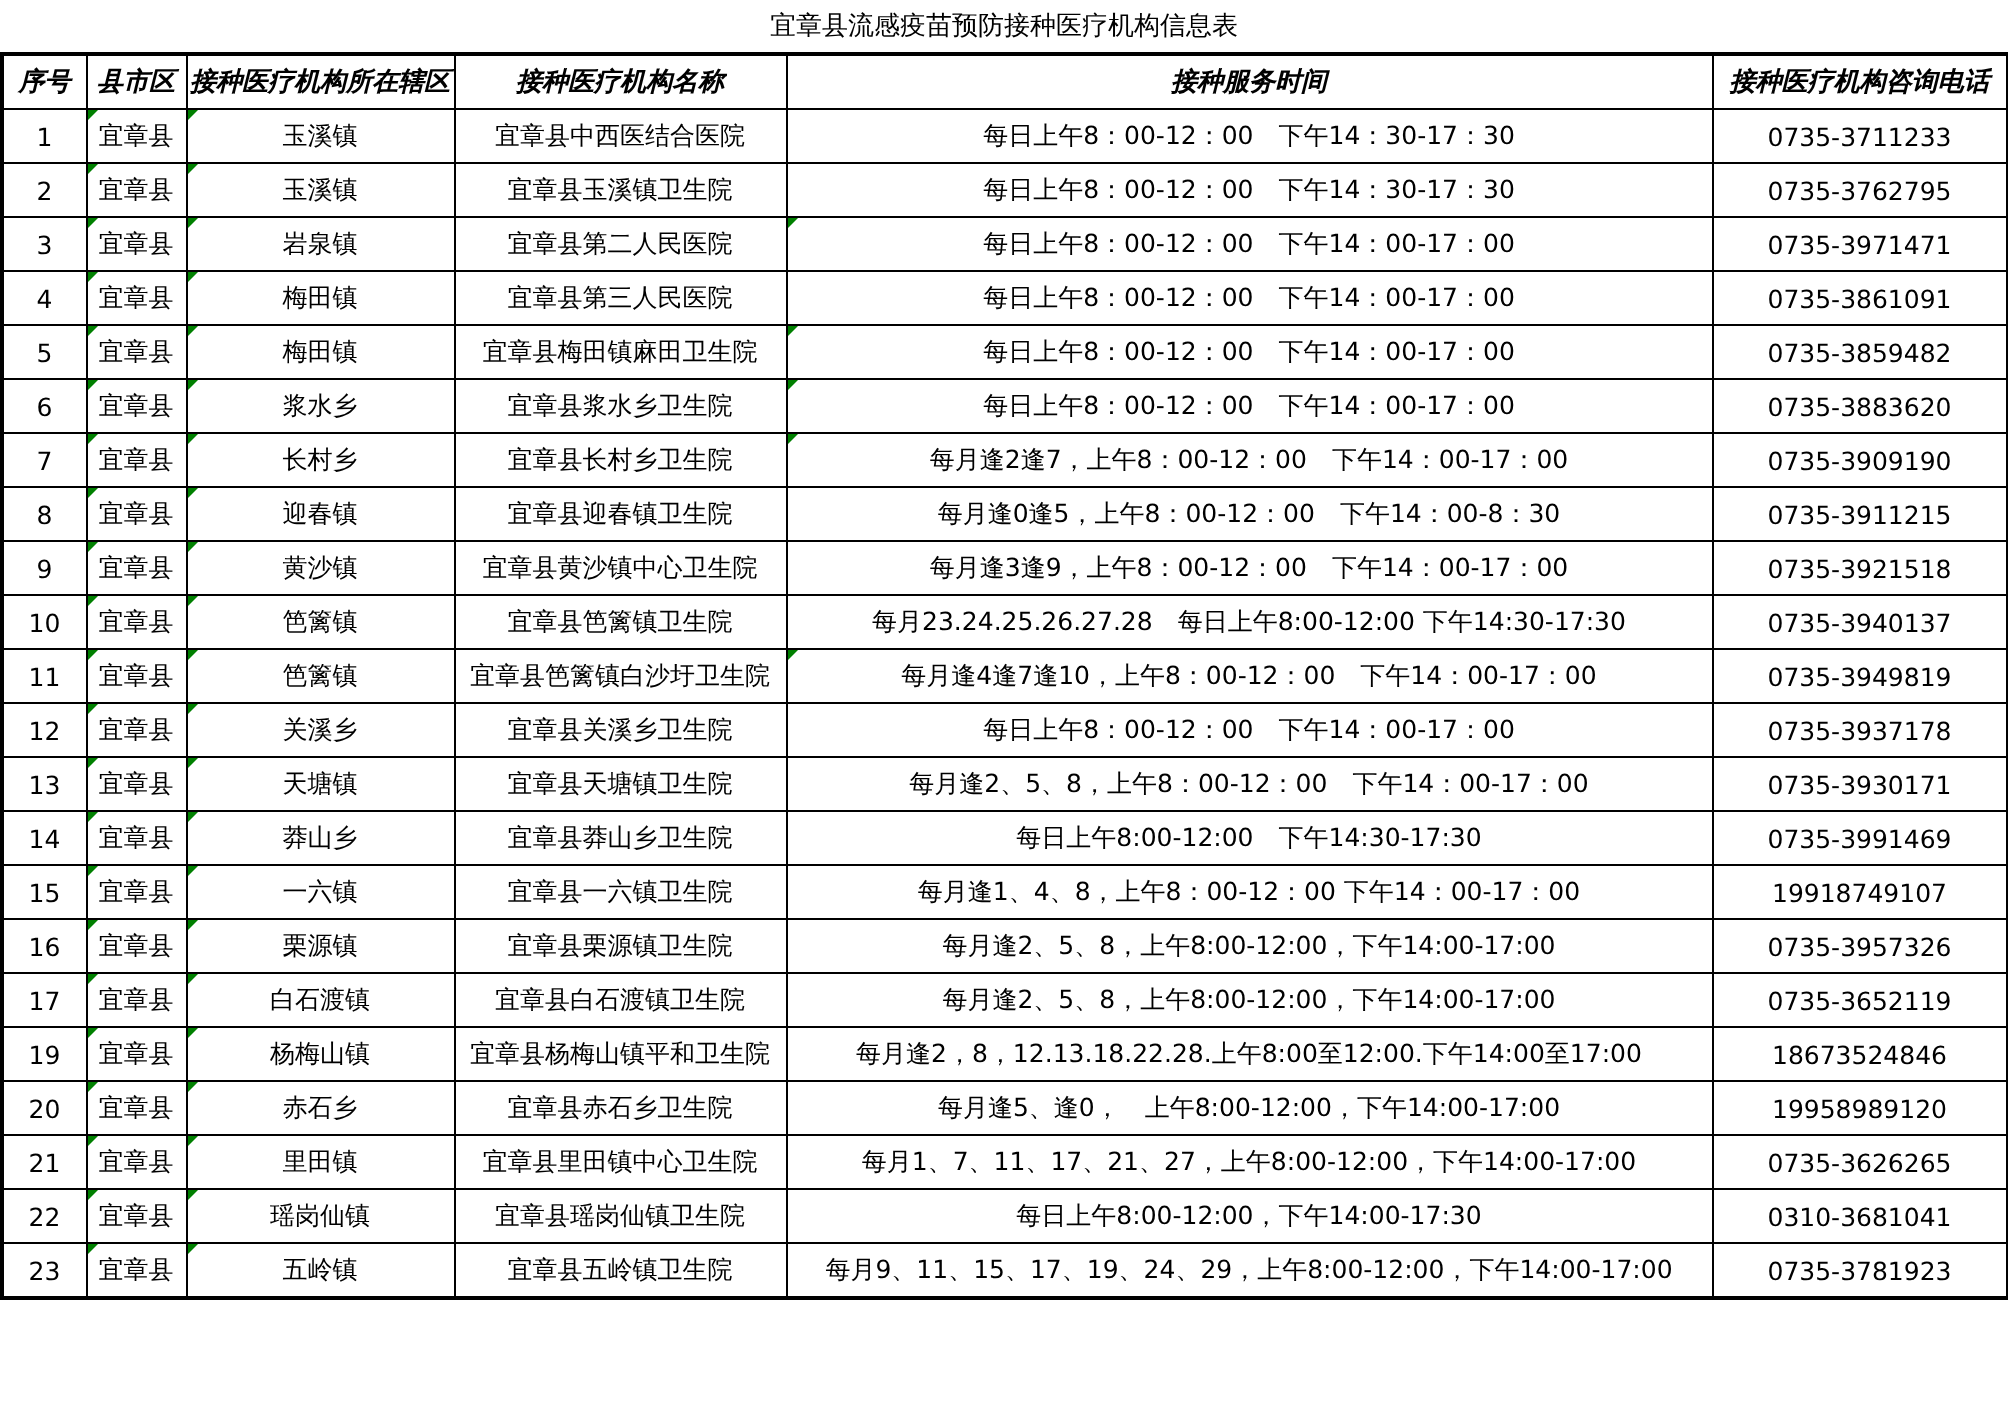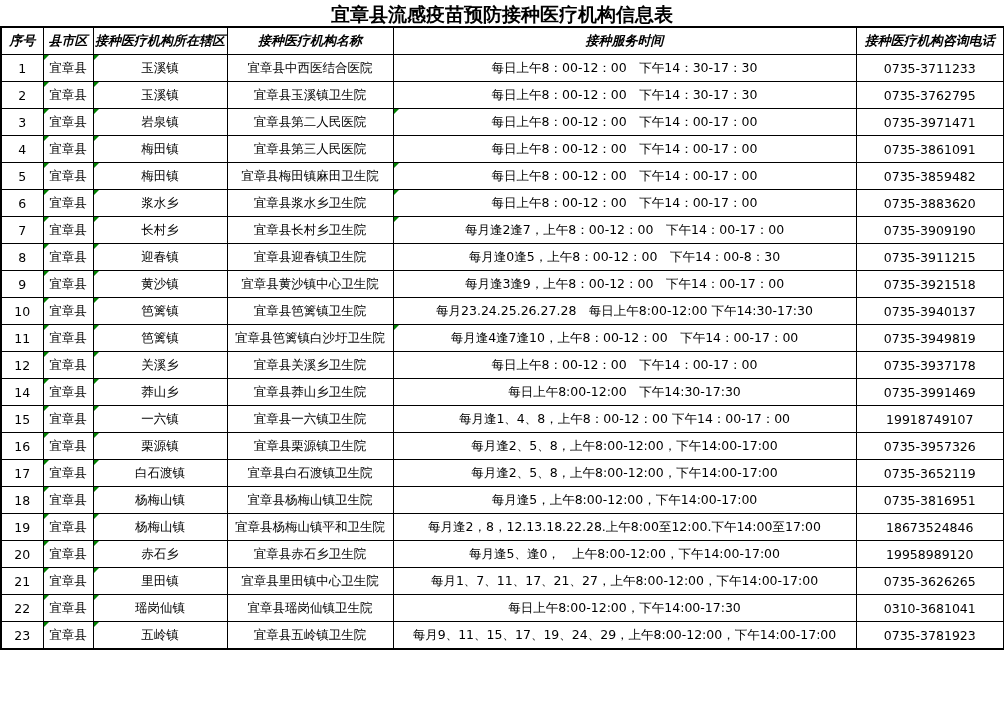--- a/index.html
+++ b/index.html
@@ -2,21 +2,21 @@
 <html style="--marker: #008000;"><head>
 <meta charset="utf-8">
 <style>
   html,body{margin:0;padding:0;}
   body{
     width:1004px;height:703px;overflow:hidden;background:#ffffff;
     font-family:"DejaVu Sans",sans-serif;color:#000;
   }
   .title{
     height:26px;line-height:28px;text-align:center;
-    font-weight:bold;font-size:19px;letter-spacing:0px;
+    font-weight:normal;font-size:13px;letter-spacing:0px;
   }
   table.vax{
     border-collapse:collapse;table-layout:fixed;
     width:1003px;margin:0;border:2px solid #000;
   }
   col.c-no{width:42px;}
   col.c-county{width:50px;}
   col.c-district{width:134px;}
   col.c-inst{width:166px;}
   col.c-time{width:463px;}
@@ -152,20 +152,28 @@
       </tr>
       <tr>
         <td>12</td>
         <td class="marked">宜章县</td>
         <td class="marked">关溪乡</td>
         <td>宜章县关溪乡卫生院</td>
         <td>每日上午8：00-12：00　下午14：00-17：00</td>
         <td>0735-3937178</td>
       </tr>
       <tr>
+        <td>13</td>
+        <td class="marked">宜章县</td>
+        <td class="marked">天塘镇</td>
+        <td>宜章县天塘镇卫生院</td>
+        <td>每月逢2、5、8，上午8：00-12：00　下午14：00-17：00</td>
+        <td>0735-3930171</td>
+      </tr>
+      <tr>
         <td>14</td>
         <td class="marked">宜章县</td>
         <td class="marked">莽山乡</td>
         <td>宜章县莽山乡卫生院</td>
         <td>每日上午8:00-12:00　下午14:30-17:30</td>
         <td>0735-3991469</td>
       </tr>
       <tr>
         <td>15</td>
         <td class="marked">宜章县</td>
@@ -184,28 +192,20 @@
       </tr>
       <tr>
         <td>17</td>
         <td class="marked">宜章县</td>
         <td class="marked">白石渡镇</td>
         <td>宜章县白石渡镇卫生院</td>
         <td>每月逢2、5、8，上午8:00-12:00，下午14:00-17:00</td>
         <td>0735-3652119</td>
       </tr>
       <tr>
-        <td>18</td>
-        <td class="marked">宜章县</td>
-        <td class="marked">杨梅山镇</td>
-        <td>宜章县杨梅山镇卫生院</td>
-        <td>每月逢5，上午8:00-12:00，下午14:00-17:00</td>
-        <td>0735-3816951</td>
-      </tr>
-      <tr>
         <td>19</td>
         <td class="marked">宜章县</td>
         <td class="marked">杨梅山镇</td>
         <td>宜章县杨梅山镇平和卫生院</td>
         <td>每月逢2，8，12.13.18.22.28.上午8:00至12:00.下午14:00至17:00</td>
         <td>18673524846</td>
       </tr>
       <tr>
         <td>20</td>
         <td class="marked">宜章县</td>

